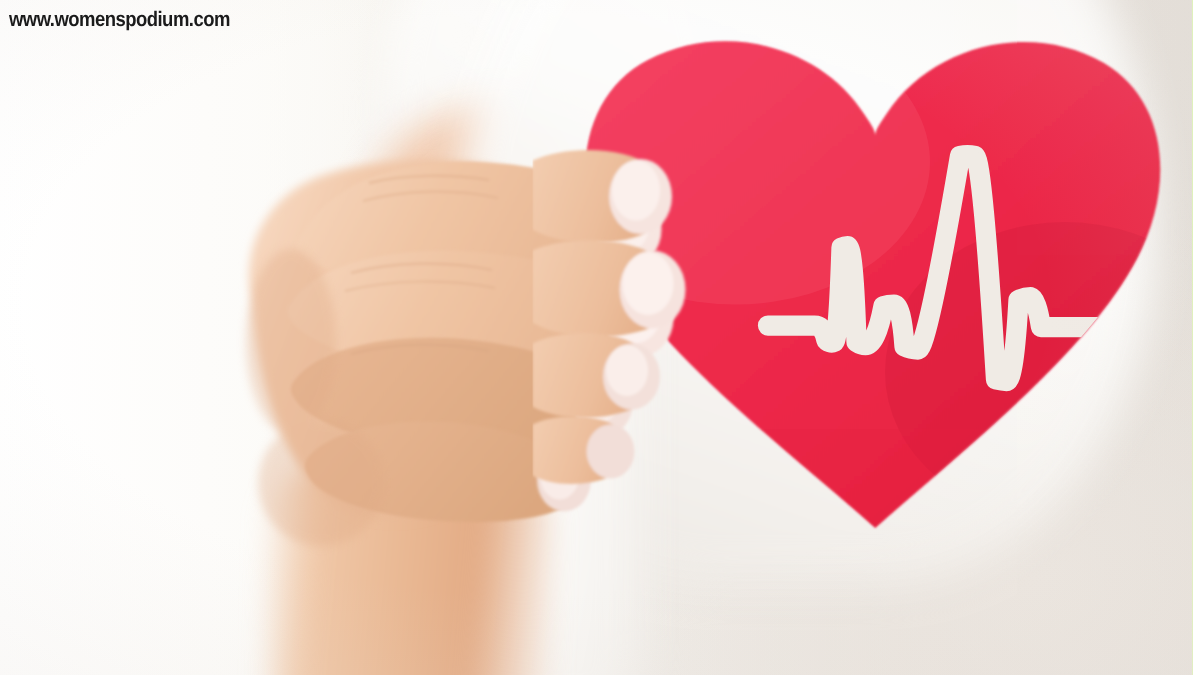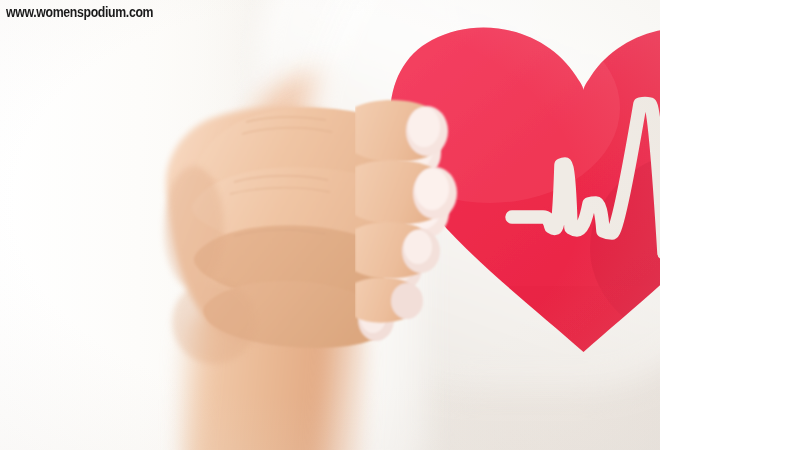--- a/index.html
+++ b/index.html
@@ -1,21 +1,21 @@
 <!DOCTYPE html>
 <html><head>
 <meta charset="utf-8">
 <title>Heart Health Photo</title>
 <style>
   html,body{margin:0;padding:0;background:#fff;}
   body{font-family:"Liberation Sans",sans-serif;}
 
   #stage{
     position:relative;
-    width:660px;height:450px;
+    width:795px;height:450px;
     overflow:hidden;
     background:#bef264;
   }
 
   
   .bg-base{
     position:absolute;inset:0;
     background:
       linear-gradient(95deg,
         #fdfcfa 0%,

